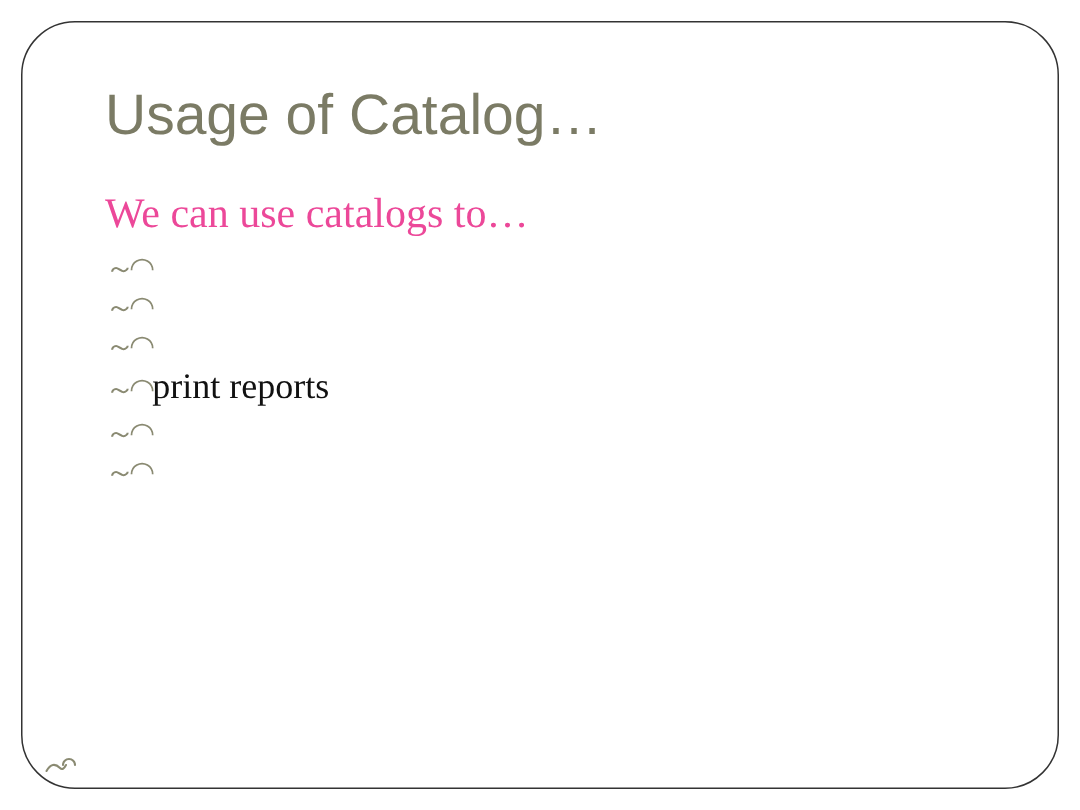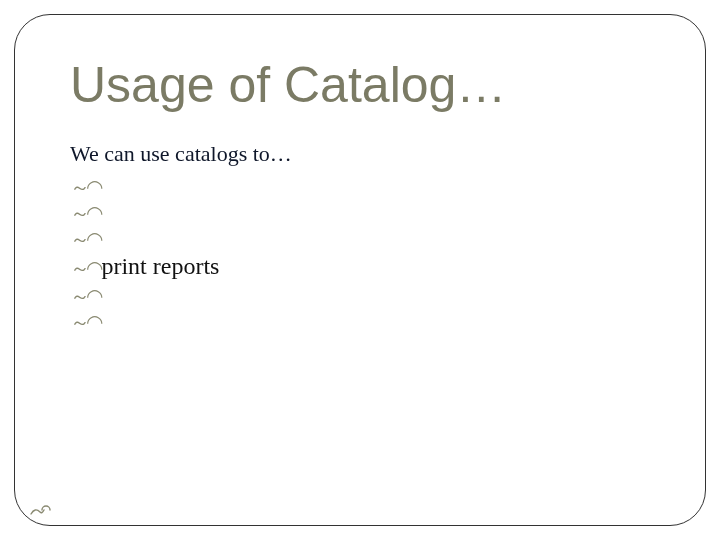--- a/index.html
+++ b/index.html
@@ -27,28 +27,28 @@
     box-sizing: border-box;
   }
   .content {
     position: absolute;
     left: 70px;
     top: 56px;
     right: 60px;
   }
   .title {
     font-family: Arial, Helvetica, sans-serif;
-    font-size: 50px;
+    font-size: 38px;
     color: #7b7b65;
     margin: 0 0 26px 0;
     font-weight: 400;
   }
   .intro {
-    font-size: 22px;
-    color: #0f172a;
+    font-size: 28px;
+    color: #ec4899;
     margin: 0 0 4px 0;
     line-height: 1.3;
   }
   .bullets {
     margin: 0;
     padding: 0;
   }
   .bullet {
     display: flex;
     align-items: baseline;

